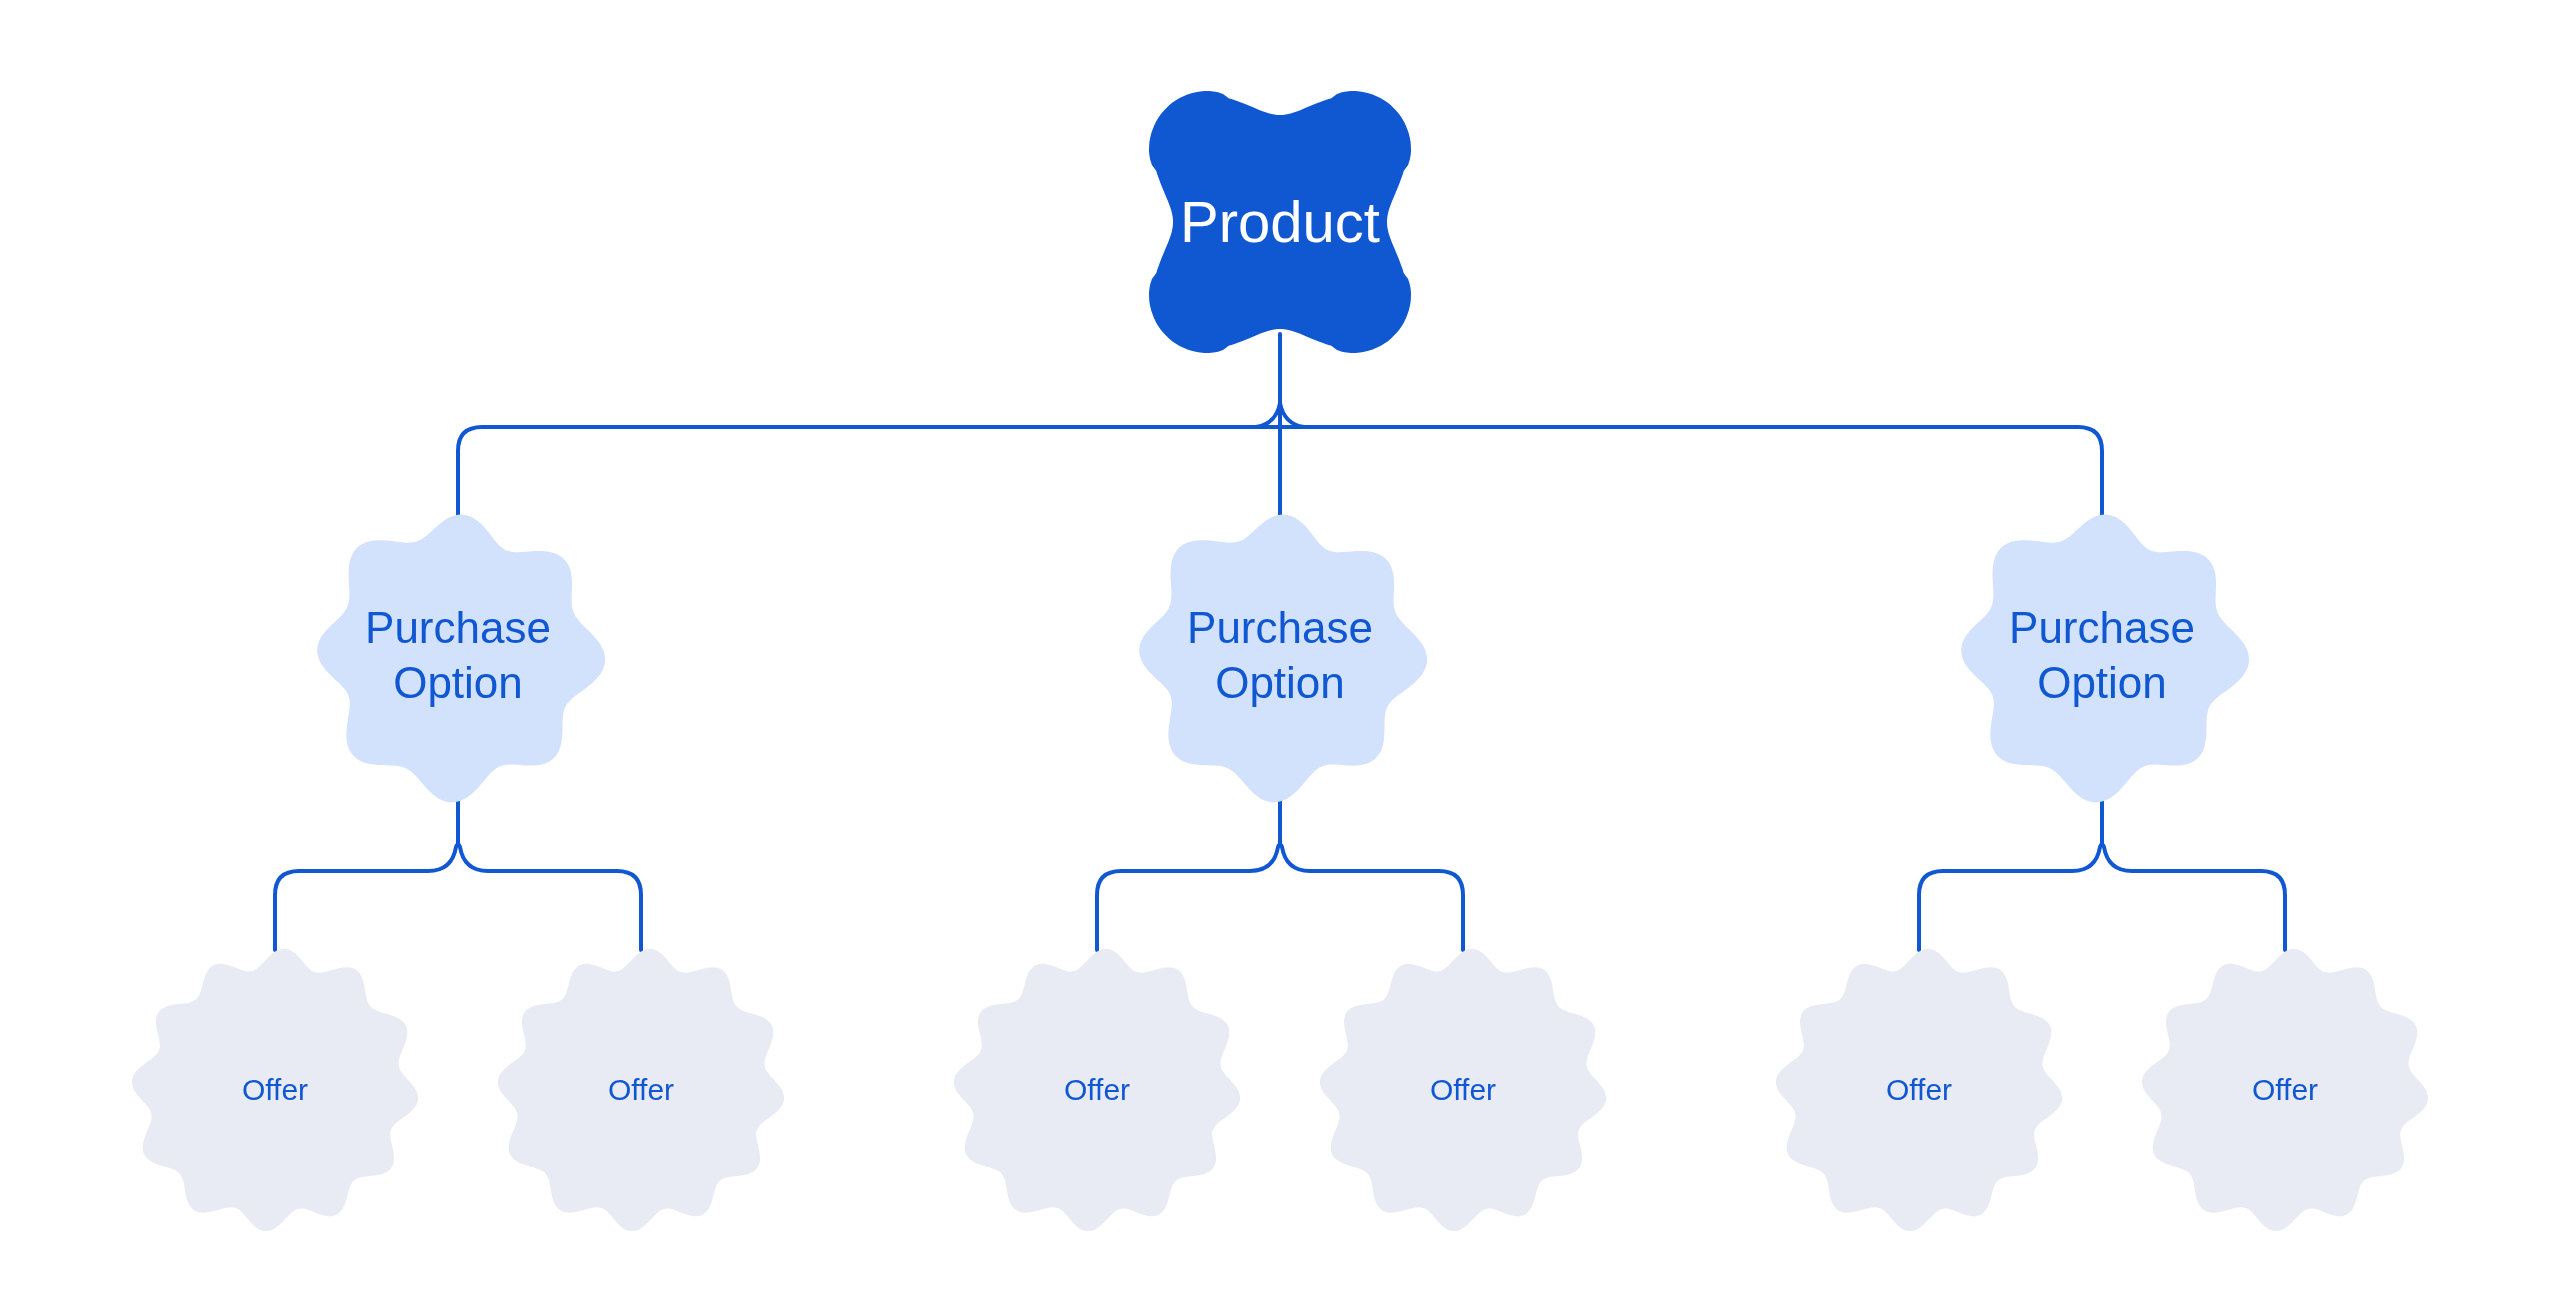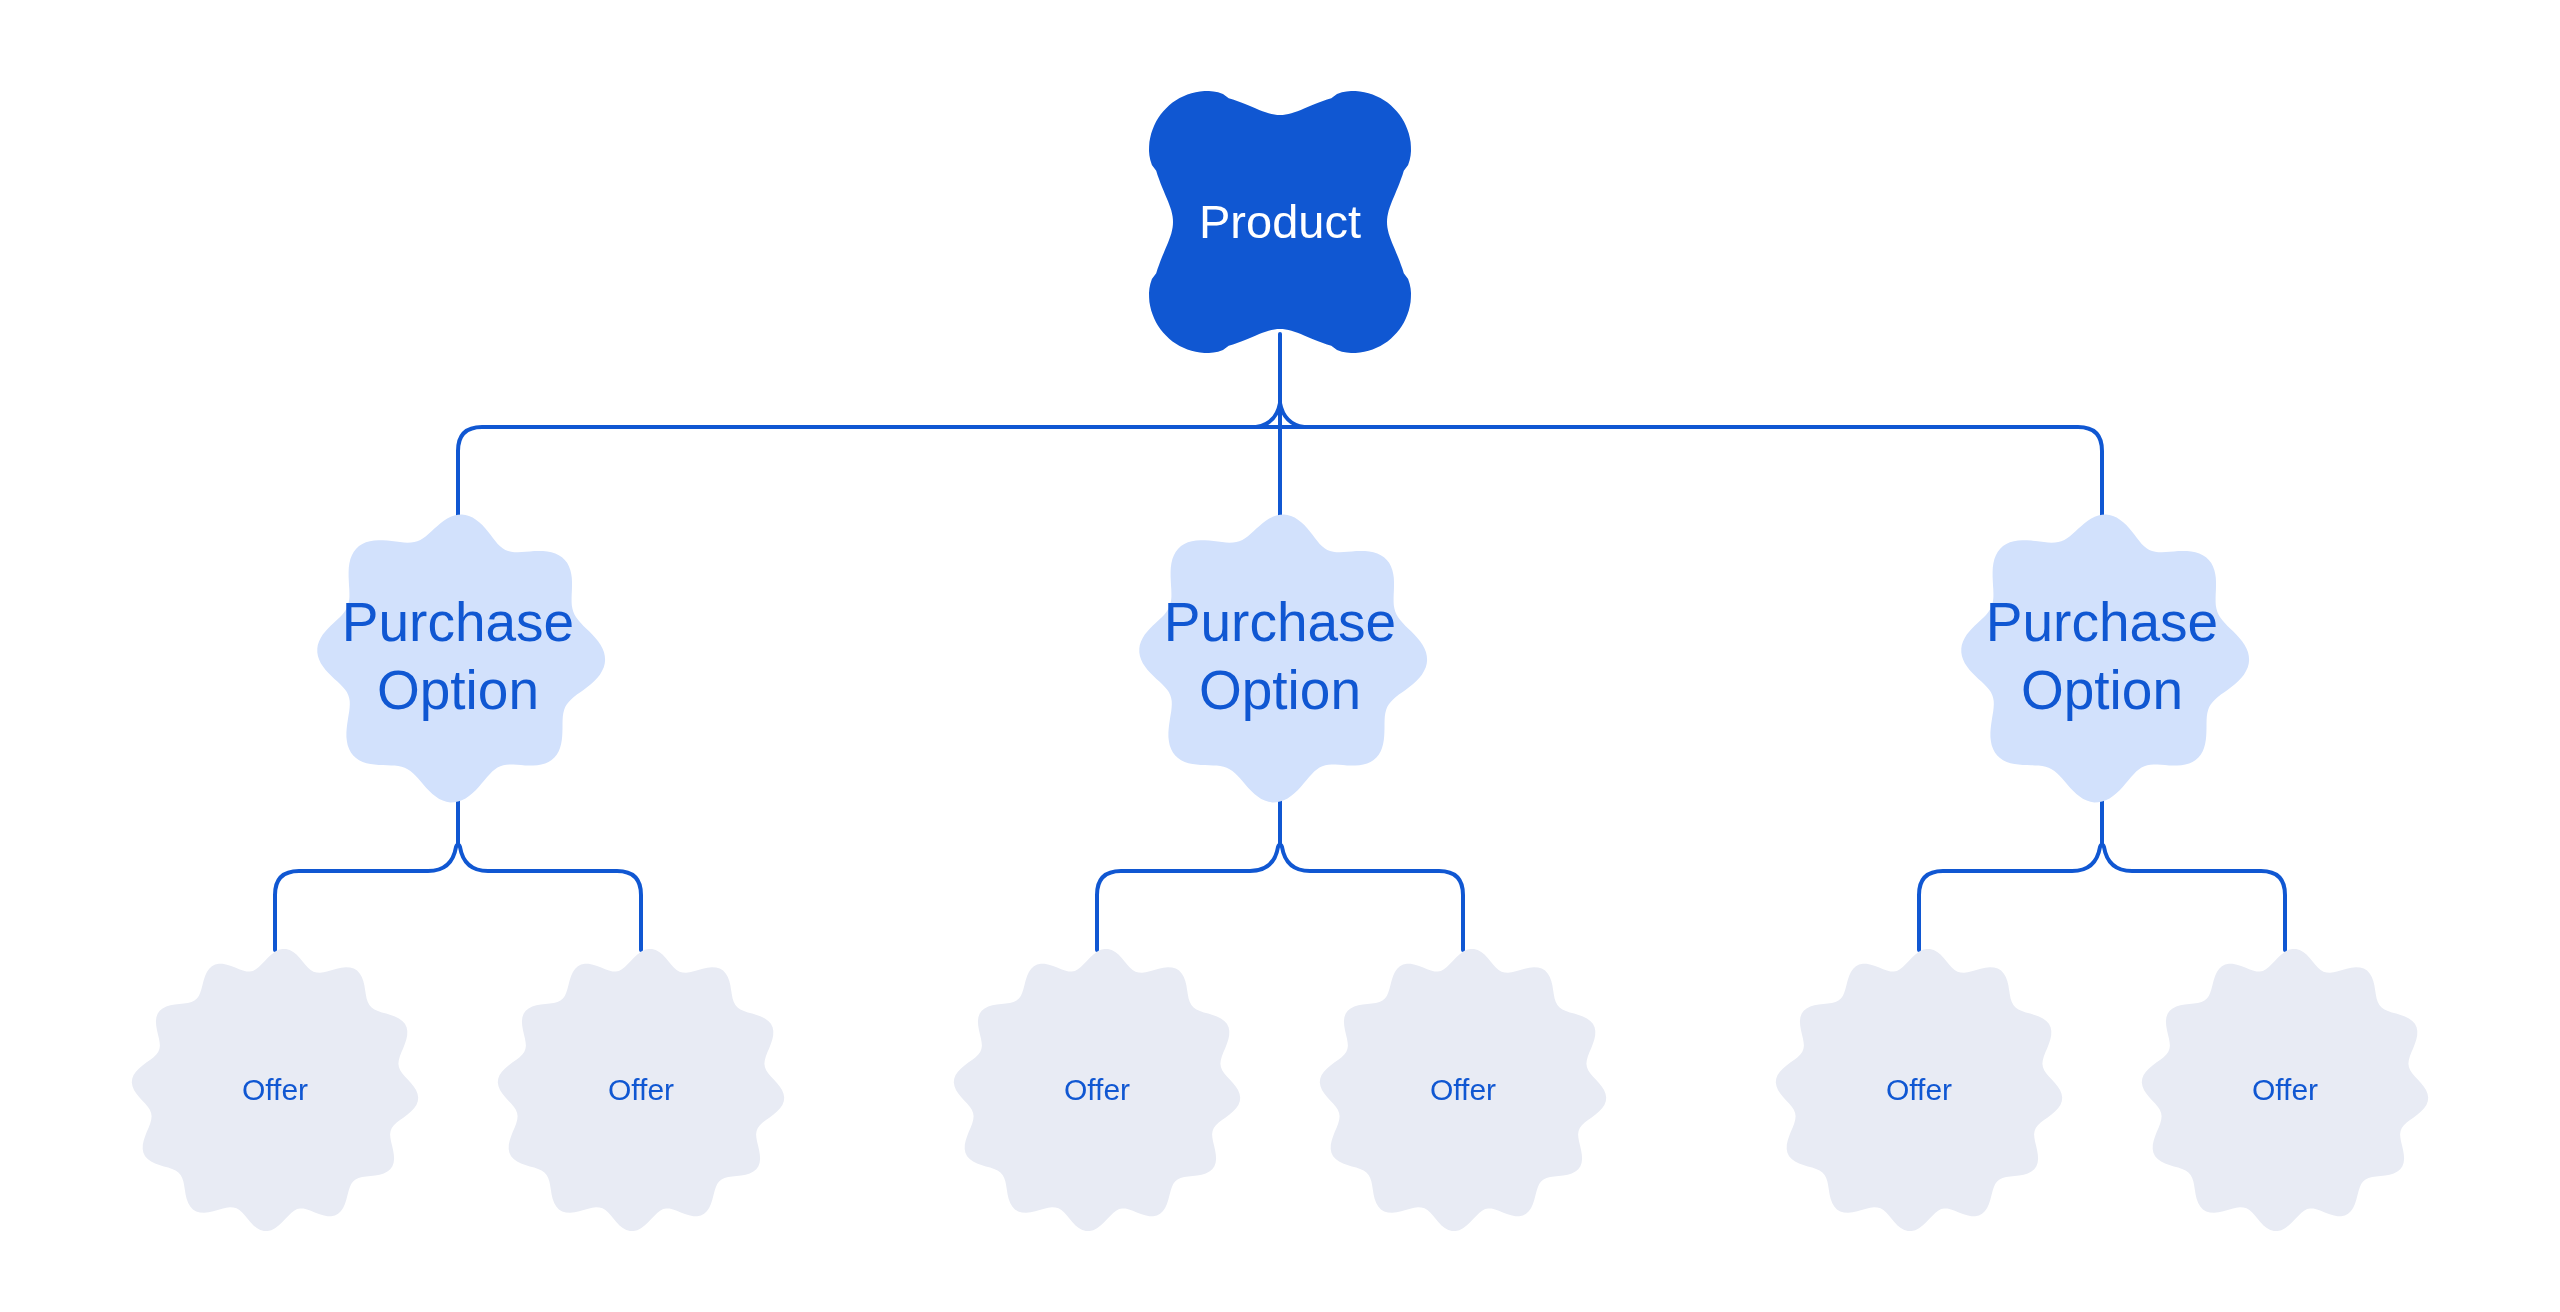--- a/index.html
+++ b/index.html
@@ -24,22 +24,22 @@
     height: 280px;
     display: flex;
     align-items: center;
     justify-content: center;
     text-align: center;
     font-weight: 500;
     line-height: 1.24;
     pointer-events: none;
     user-select: none;
   }
-  .node-label.product { font-size: 47px; }
-  .node-label.purchase-option { font-size: 55px; }
+  .node-label.product { font-size: 58px; }
+  .node-label.purchase-option { font-size: 44px; }
   .node-label.offer { font-size: 30px; }
 </style>
 </head>
 <body>
 
 <div class="stage" id="stage" style="width: 2560px; height: 1312px; background: rgb(255, 255, 255);">
   <svg class="diagram-layer" id="diagram-svg" viewBox="0 0 2560 1312" xmlns="http://www.w3.org/2000/svg">
       <g>
         <path d="M 458 518 L 458 451 Q 458 427 482 427 L 2078 427 Q 2102 427 2102 451 L 2102 518" stroke="#1057d2" stroke-width="4" fill="none" stroke-linecap="round"></path>
         <path d="M 1280 334 L 1280 518" stroke="#1057d2" stroke-width="4" fill="none" stroke-linecap="round"></path>

